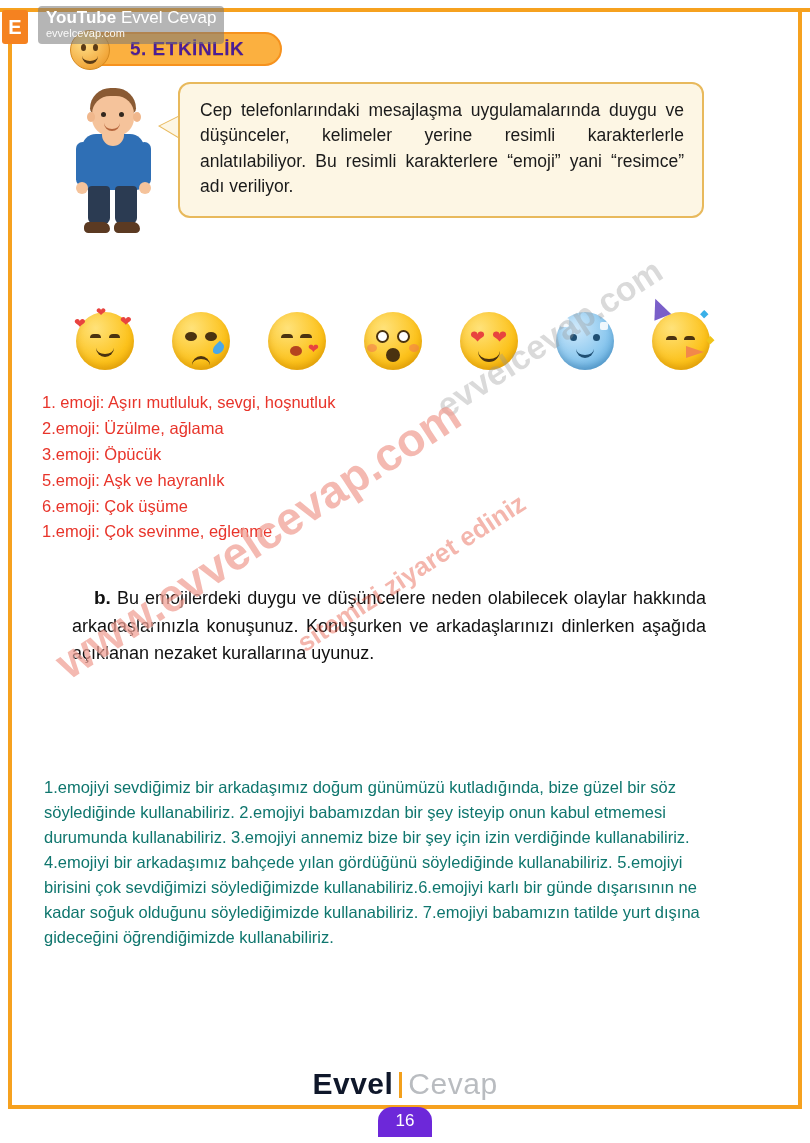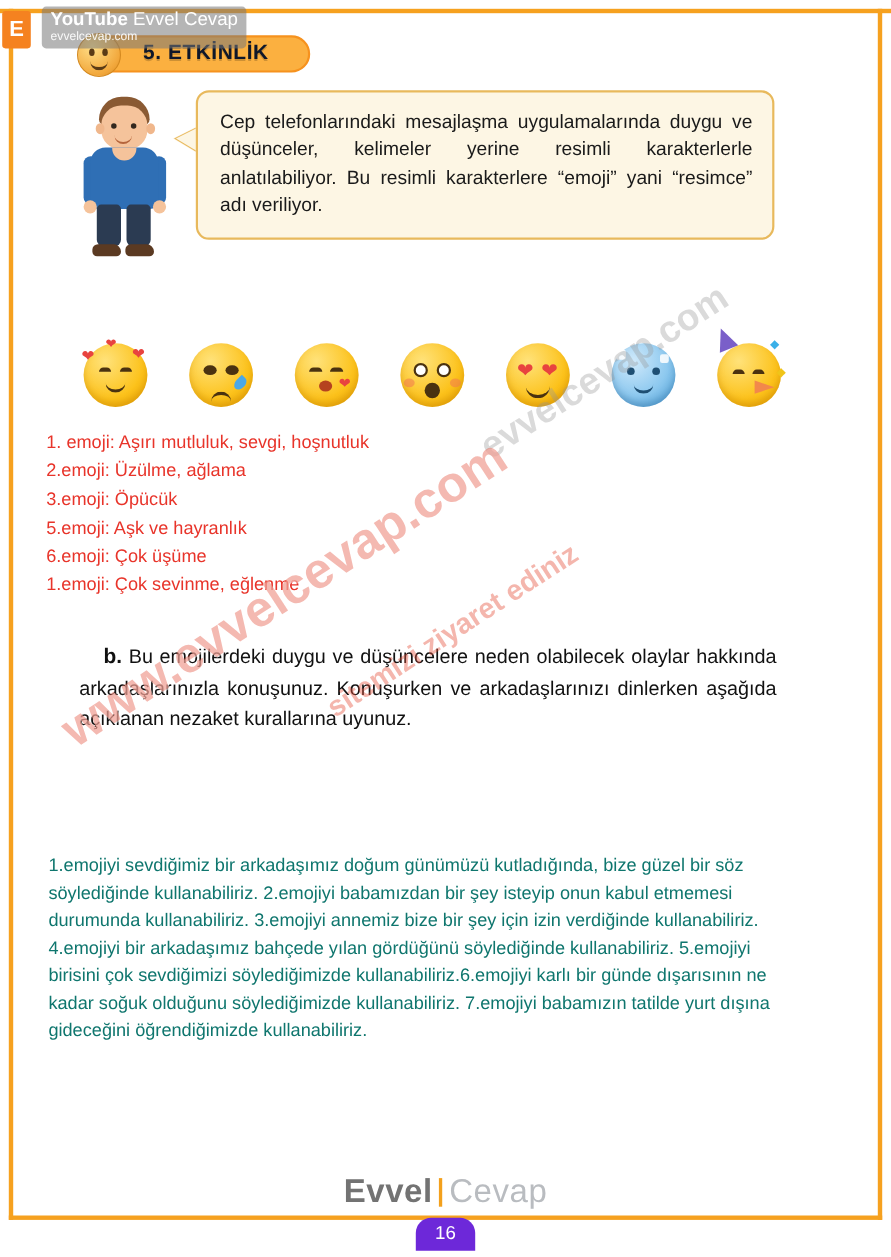--- a/index.html
+++ b/index.html
@@ -99,21 +99,21 @@
     background: #fbb040;
     border: 2px solid #f6921e;
     border-radius: 17px;
     display: flex;
     align-items: center;
     padding: 0 24px 0 46px;
     box-sizing: border-box;
     z-index: 20;
   }
   .activity-pill .title {
-    color: #0f172a;
+    color: #4c1d95;
     font-size: 19px;
     font-weight: bold;
     letter-spacing: .5px;
     text-shadow: 0 1px 0 rgba(0,0,0,.18);
   }
   .pill-emoji {
     position: absolute;
     left: 70px;
     top: 30px;
     width: 38px;
@@ -413,21 +413,21 @@
   
   .footer-logo {
     position: absolute;
     left: 0; right: 0;
     bottom: 42px;
     text-align: center;
     font-size: 30px;
     color: #b9bcc0;
     letter-spacing: .5px;
   }
-  .footer-logo .b { color: #737373; font-weight: bold; }
+  .footer-logo .b { color: #0f172a; font-weight: bold; }
   .footer-logo .bar {
     display: inline-block;
     width: 3px;
     height: 26px;
     background: #f3a01c;
     margin: 0 6px -4px 6px;
   }
   .page-num-wrap {
     position: absolute;
     left: 50%;

